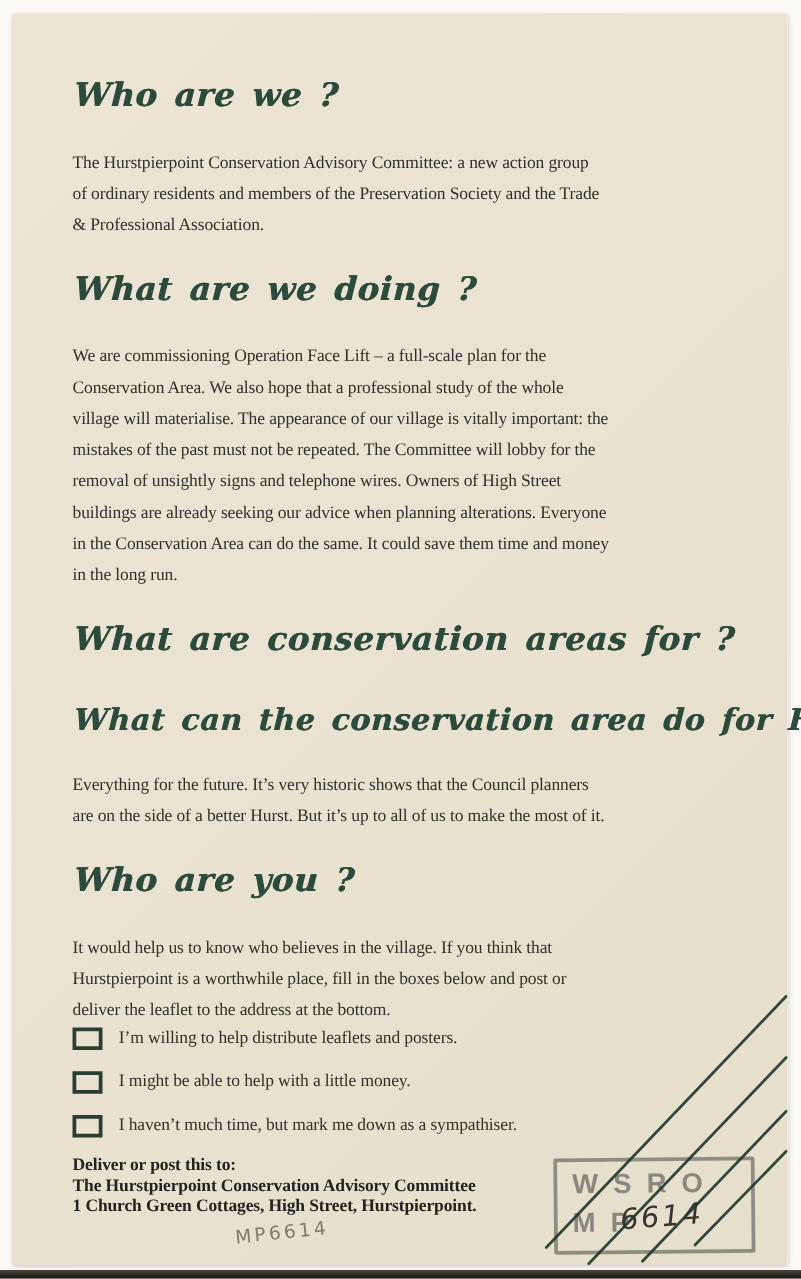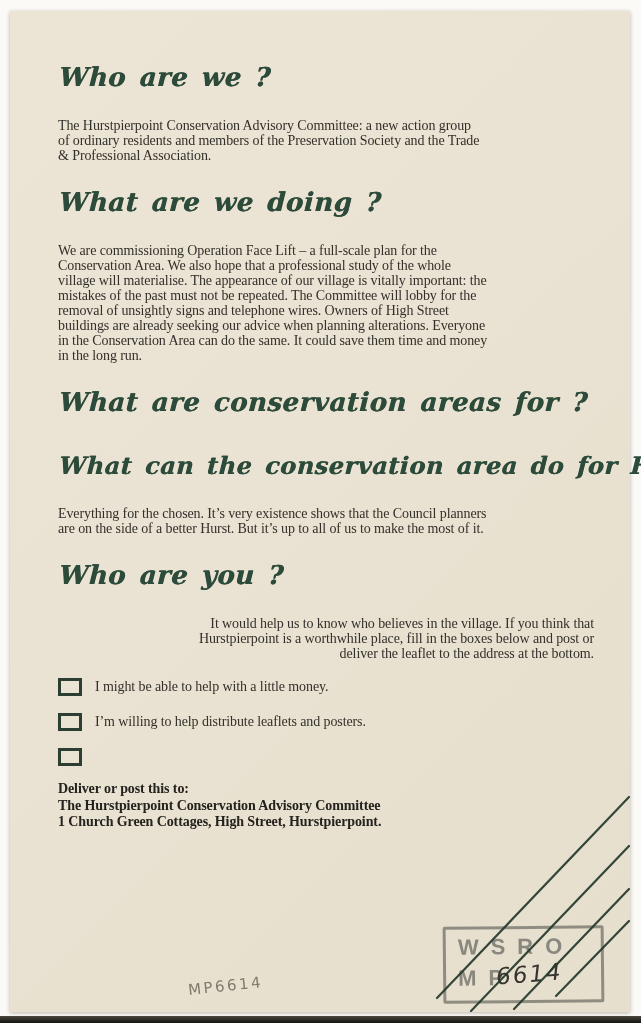--- a/index.html
+++ b/index.html
@@ -35,27 +35,27 @@
     word-spacing: 4px;
     white-space: nowrap;
     transform: skewX(-3deg);
     transform-origin: left bottom;
     text-shadow: 0.45px 0 0 #2d4b3a;
   }
   .section-heading.heading-long { font-size: 24px; }
 
   .section-body {
     font-size: 14px;
-    line-height: 15px;
+    line-height: 25px;
     letter-spacing: -0.1px;
     margin: 0 0 17px 0;
     color: #32302a;
     white-space: pre-line;
   }
-  .section-body.last { margin-bottom: 16px; text-align: right; }
+  .section-body.last { margin-bottom: 0; }
 
   .checkbox-row {
     display: flex; align-items: center;
     height: 20px; margin: 0 0 15px 0;
   }
   .checkbox-box {
     width: 18px; height: 12px;
     border: 3px solid #2c3e31;
     margin-right: 13px;
     flex: 0 0 auto;
@@ -155,42 +155,43 @@
 in the Conservation Area can do the same. It could save them time and money
 in the long run.</p>
       </div>
 
       <div>
         <h2 class="section-heading">What are conservation areas for ?</h2>
       </div>
 
       <div>
         <h2 class="section-heading heading-long">What can the conservation area do for Hurst ?</h2>
-        <p class="section-body">Everything for the chosen. It’s very existence shows that the Council planners
+        <p class="section-body">Everything for the future. It’s very historic shows that the Council planners
 are on the side of a better Hurst. But it’s up to all of us to make the most of it.</p>
       </div>
 
       <div>
         <h2 class="section-heading">Who are you ?</h2>
         <p class="section-body last">It would help us to know who believes in the village. If you think that
 Hurstpierpoint is a worthwhile place, fill in the boxes below and post or
 deliver the leaflet to the address at the bottom.</p>
       </div>
 
       <div>
         <div class="checkbox-row">
           <span class="checkbox-box"></span>
-          <span class="checkbox-label">I might be able to help with a little money.</span>
+          <span class="checkbox-label">I’m willing to help distribute leaflets and posters.</span>
         </div>
         <div class="checkbox-row">
           <span class="checkbox-box"></span>
-          <span class="checkbox-label">I’m willing to help distribute leaflets and posters.</span>
+          <span class="checkbox-label">I might be able to help with a little money.</span>
         </div>
         <div class="checkbox-row row-last">
           <span class="checkbox-box"></span>
+          <span class="checkbox-label">I haven’t much time, but mark me down as a sympathiser.</span>
         </div>
       </div>
 
       <p class="address-block">Deliver or post this to:
 The Hurstpierpoint Conservation Advisory Committee
 1 Church Green Cottages, High Street, Hurstpierpoint.</p>
 
     </div>
 
     <div class="stamp">

